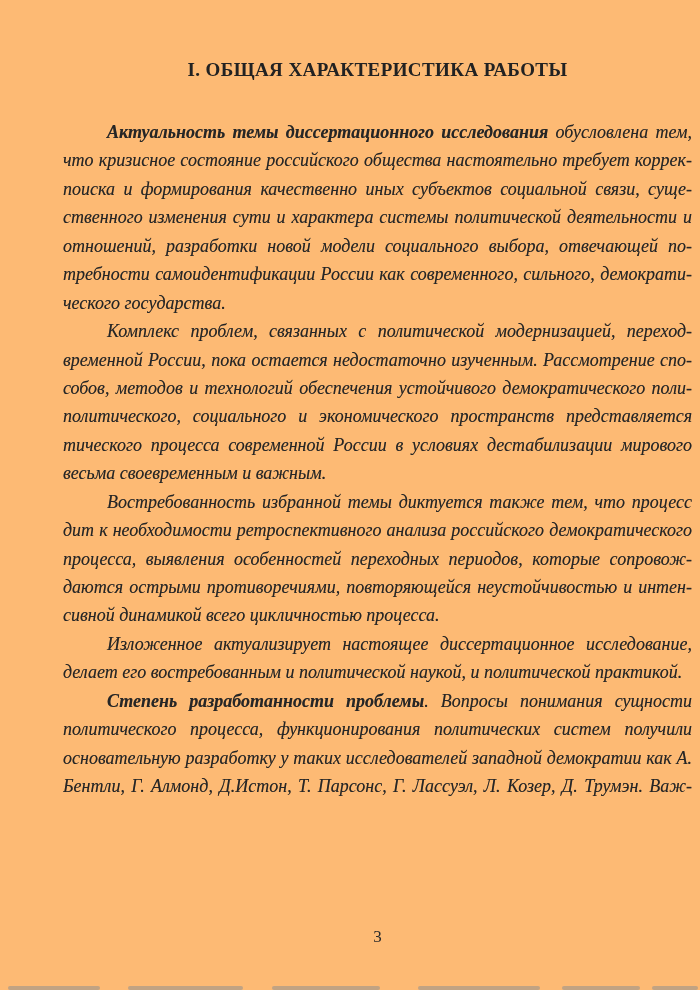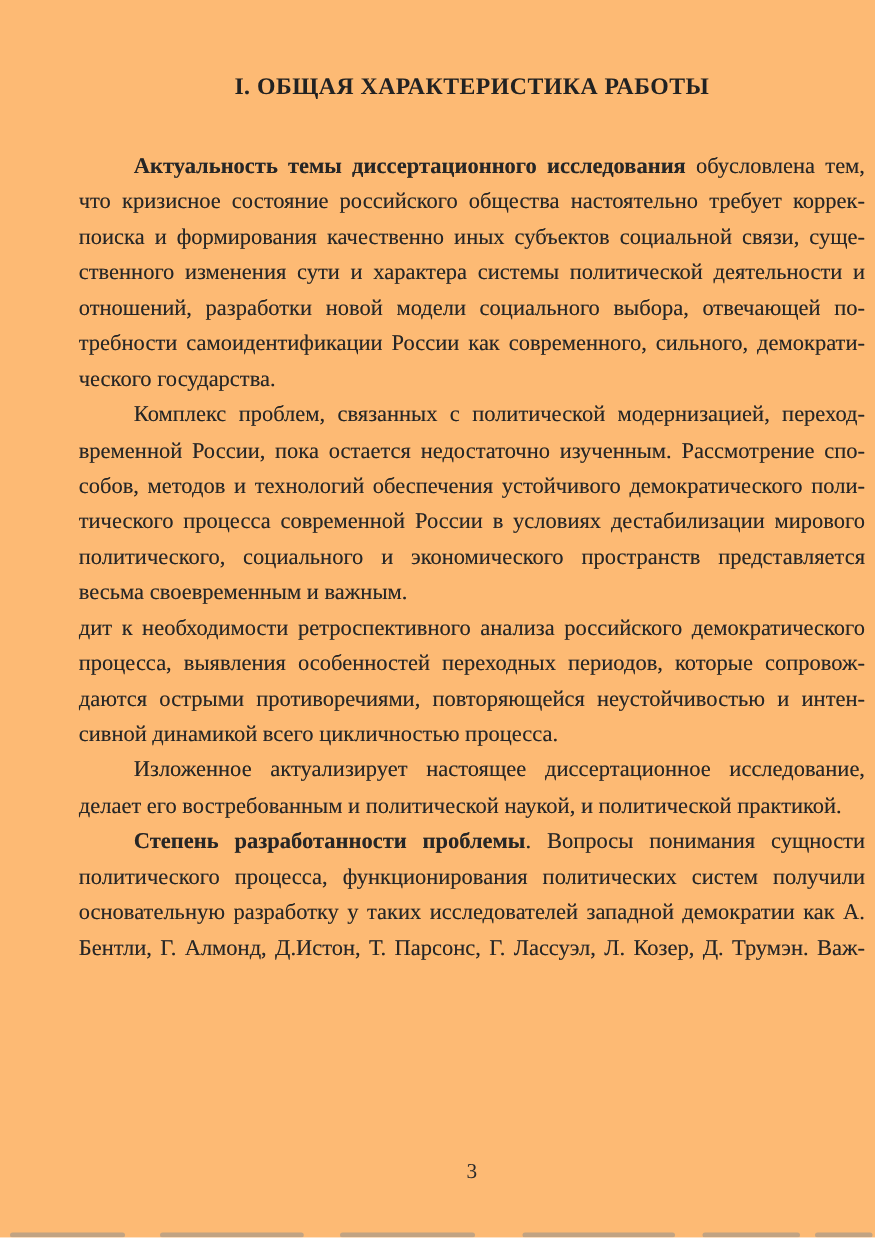--- a/index.html
+++ b/index.html
@@ -31,20 +31,21 @@
     width: 629px;
     font-size: 18px;
     line-height: 28.45px;
     text-shadow: 0 0 0.5px rgba(40,40,40,0.45);
   }
   .line {
     height: 28.45px;
     overflow: hidden;
     text-align: justify;
     text-align-last: justify;
+    font-style: italic;
   }
   .line.indent { padding-left: 44px; }
   .line.last { text-align-last: left; }
   .seg-b { font-weight: 700; }
   .page-number {
     position: absolute;
     top: 927px;
     left: 63px;
     width: 629px;
     text-align: center;
@@ -79,25 +80,26 @@
         <div class="line"><span>поиска и формирования качественно иных субъектов социальной связи, суще-</span></div>
         <div class="line"><span>ственного изменения сути и характера системы политической деятельности и</span></div>
         <div class="line"><span>отношений, разработки новой модели социального выбора, отвечающей по-</span></div>
         <div class="line"><span>требности самоидентификации России как современного, сильного, демократи-</span></div>
         <div class="line last"><span>ческого государства.</span></div>
       </div>
       <div>
         <div class="line indent"><span>Комплекс проблем, связанных с политической модернизацией, переход-</span></div>
         <div class="line"><span>временной России, пока остается недостаточно изученным. Рассмотрение спо-</span></div>
         <div class="line"><span>собов, методов и технологий обеспечения устойчивого демократического поли-</span></div>
+        <div class="line"><span>политического, социального и экономического пространств представляется</span></div>
         <div class="line"><span>тического процесса современной России в условиях дестабилизации мирового</span></div>
-        <div class="line"><span>политического, социального и экономического пространств представляется</span></div>
         <div class="line last"><span>весьма своевременным и важным.</span></div>
       </div>
       <div>
+        <div class="line indent"><span>Востребованность избранной темы диктуется также тем, что процесс</span></div>
         <div class="line"><span>дит к необходимости ретроспективного анализа российского демократического</span></div>
         <div class="line"><span>процесса, выявления особенностей переходных периодов, которые сопровож-</span></div>
         <div class="line"><span>даются острыми противоречиями, повторяющейся неустойчивостью и интен-</span></div>
         <div class="line last"><span>сивной динамикой всего цикличностью процесса.</span></div>
       </div>
       <div>
         <div class="line indent"><span>Изложенное актуализирует настоящее диссертационное исследование,</span></div>
         <div class="line last"><span>делает его востребованным и политической наукой, и политической практикой.</span></div>
       </div>
       <div>

